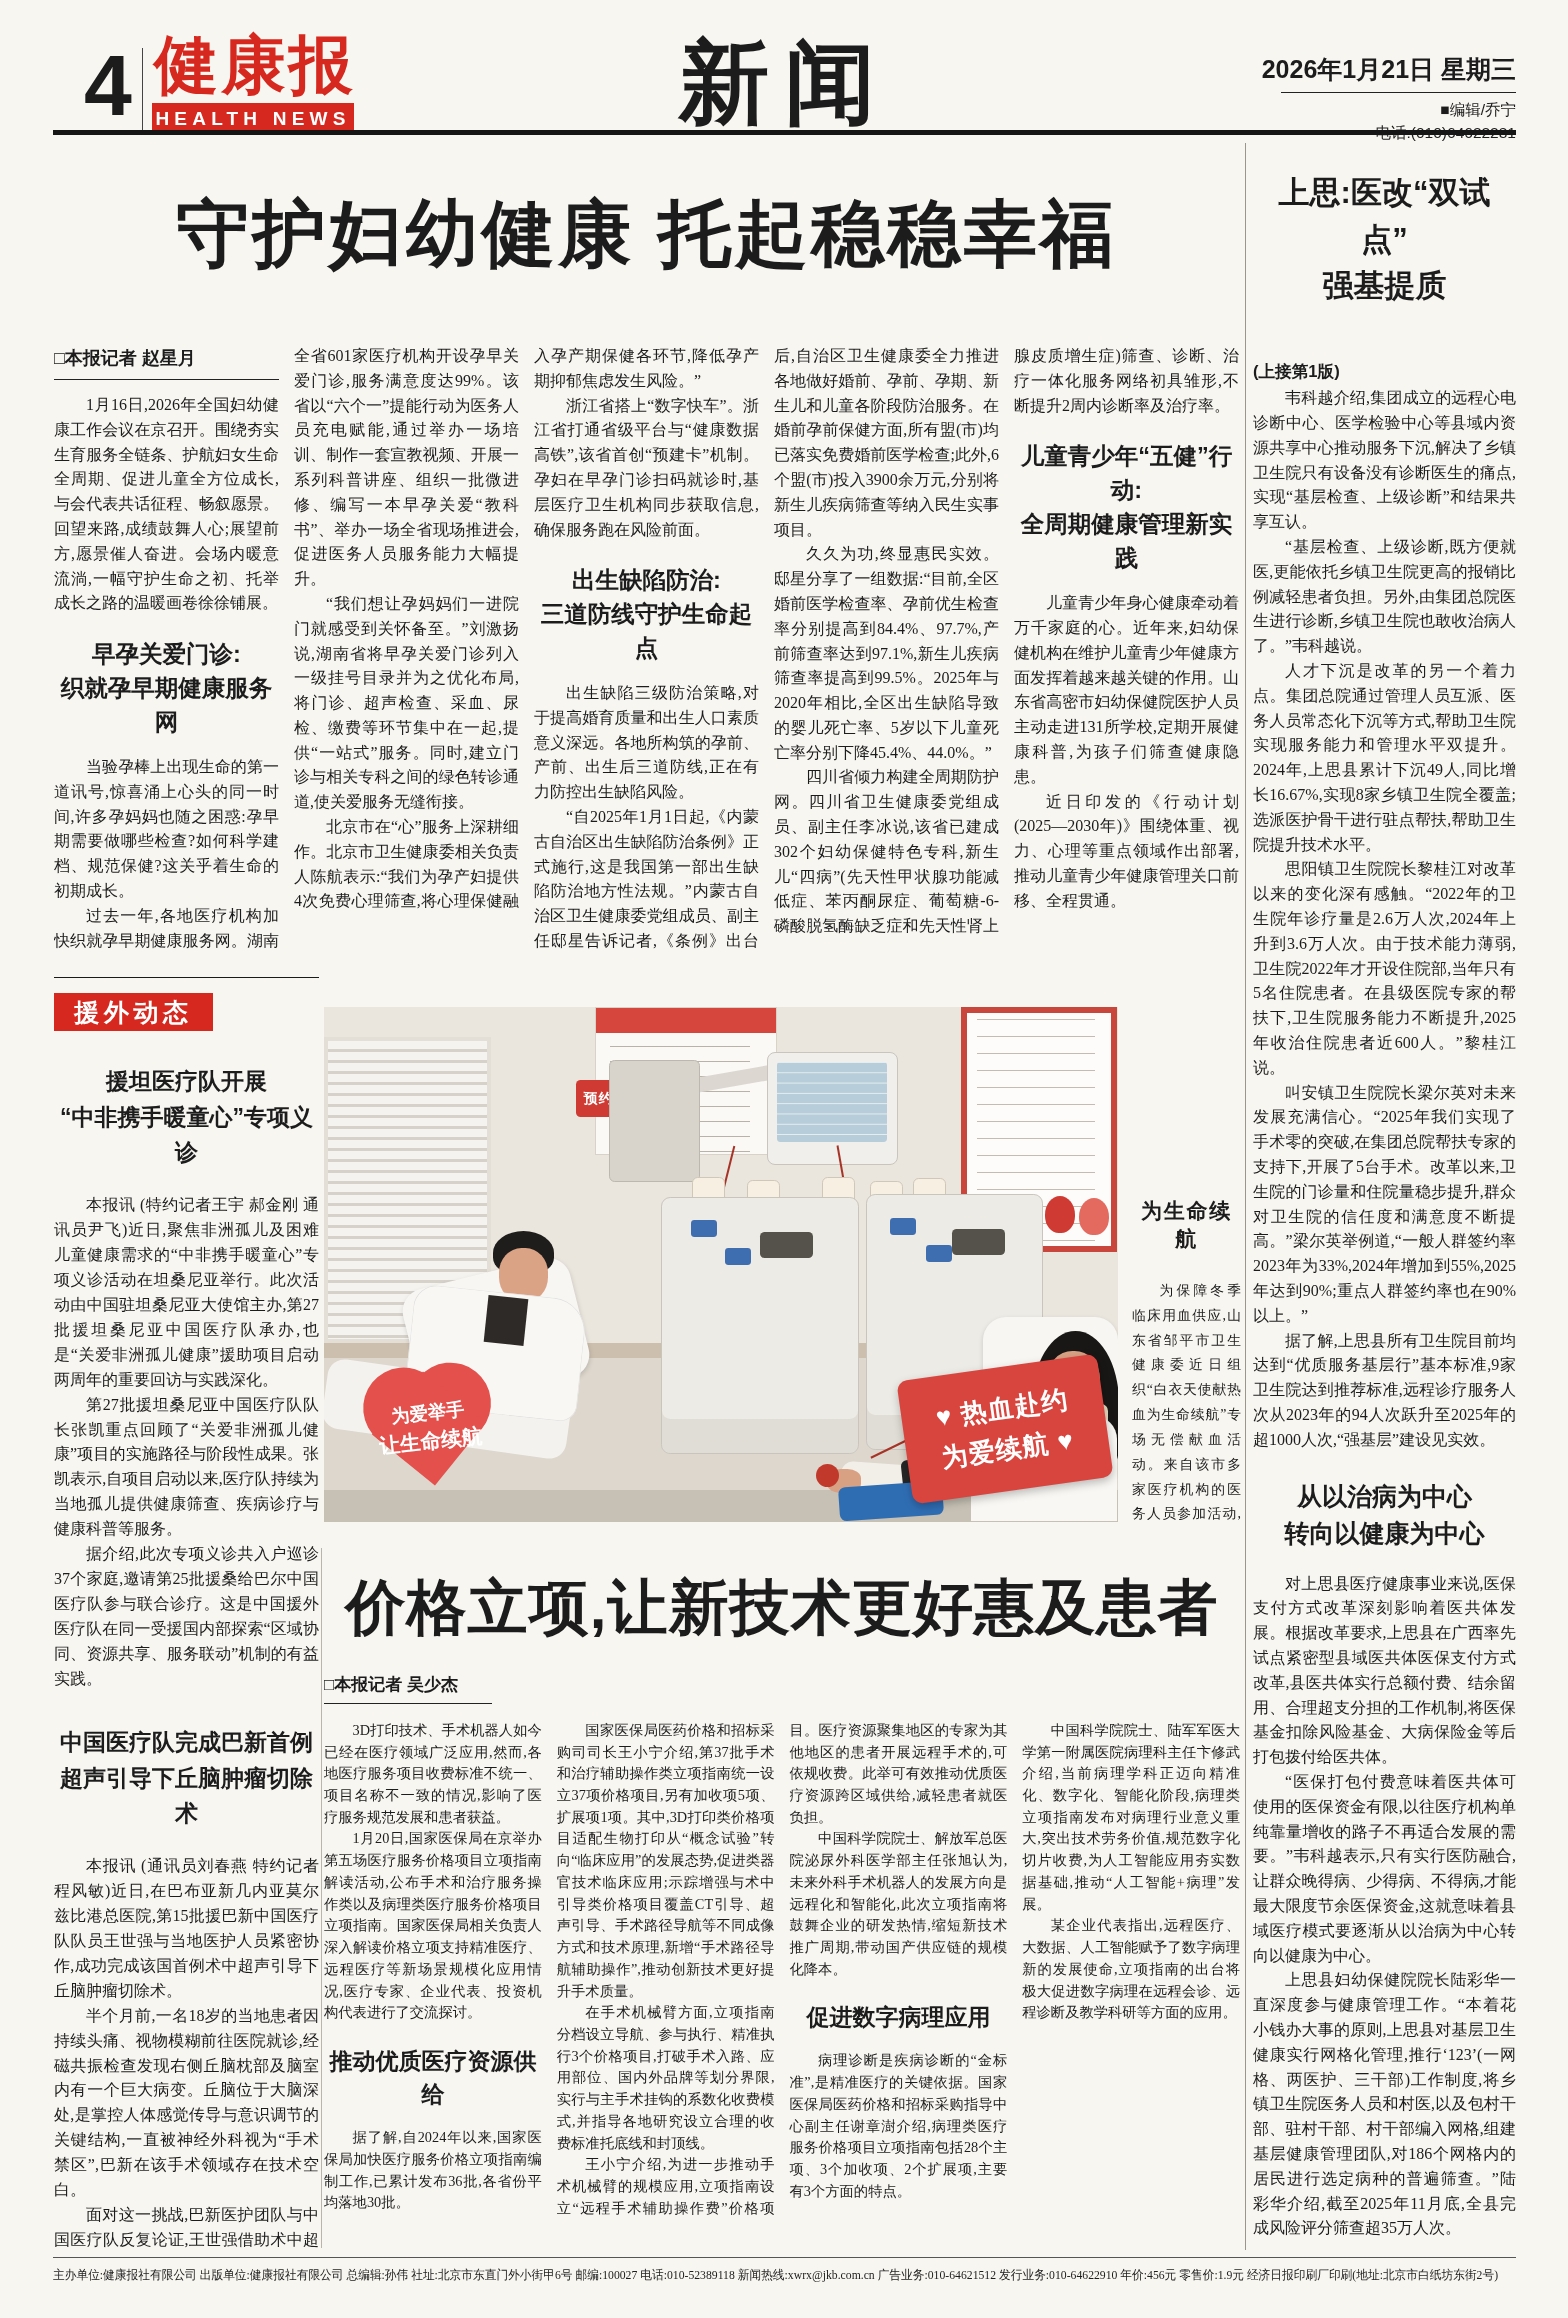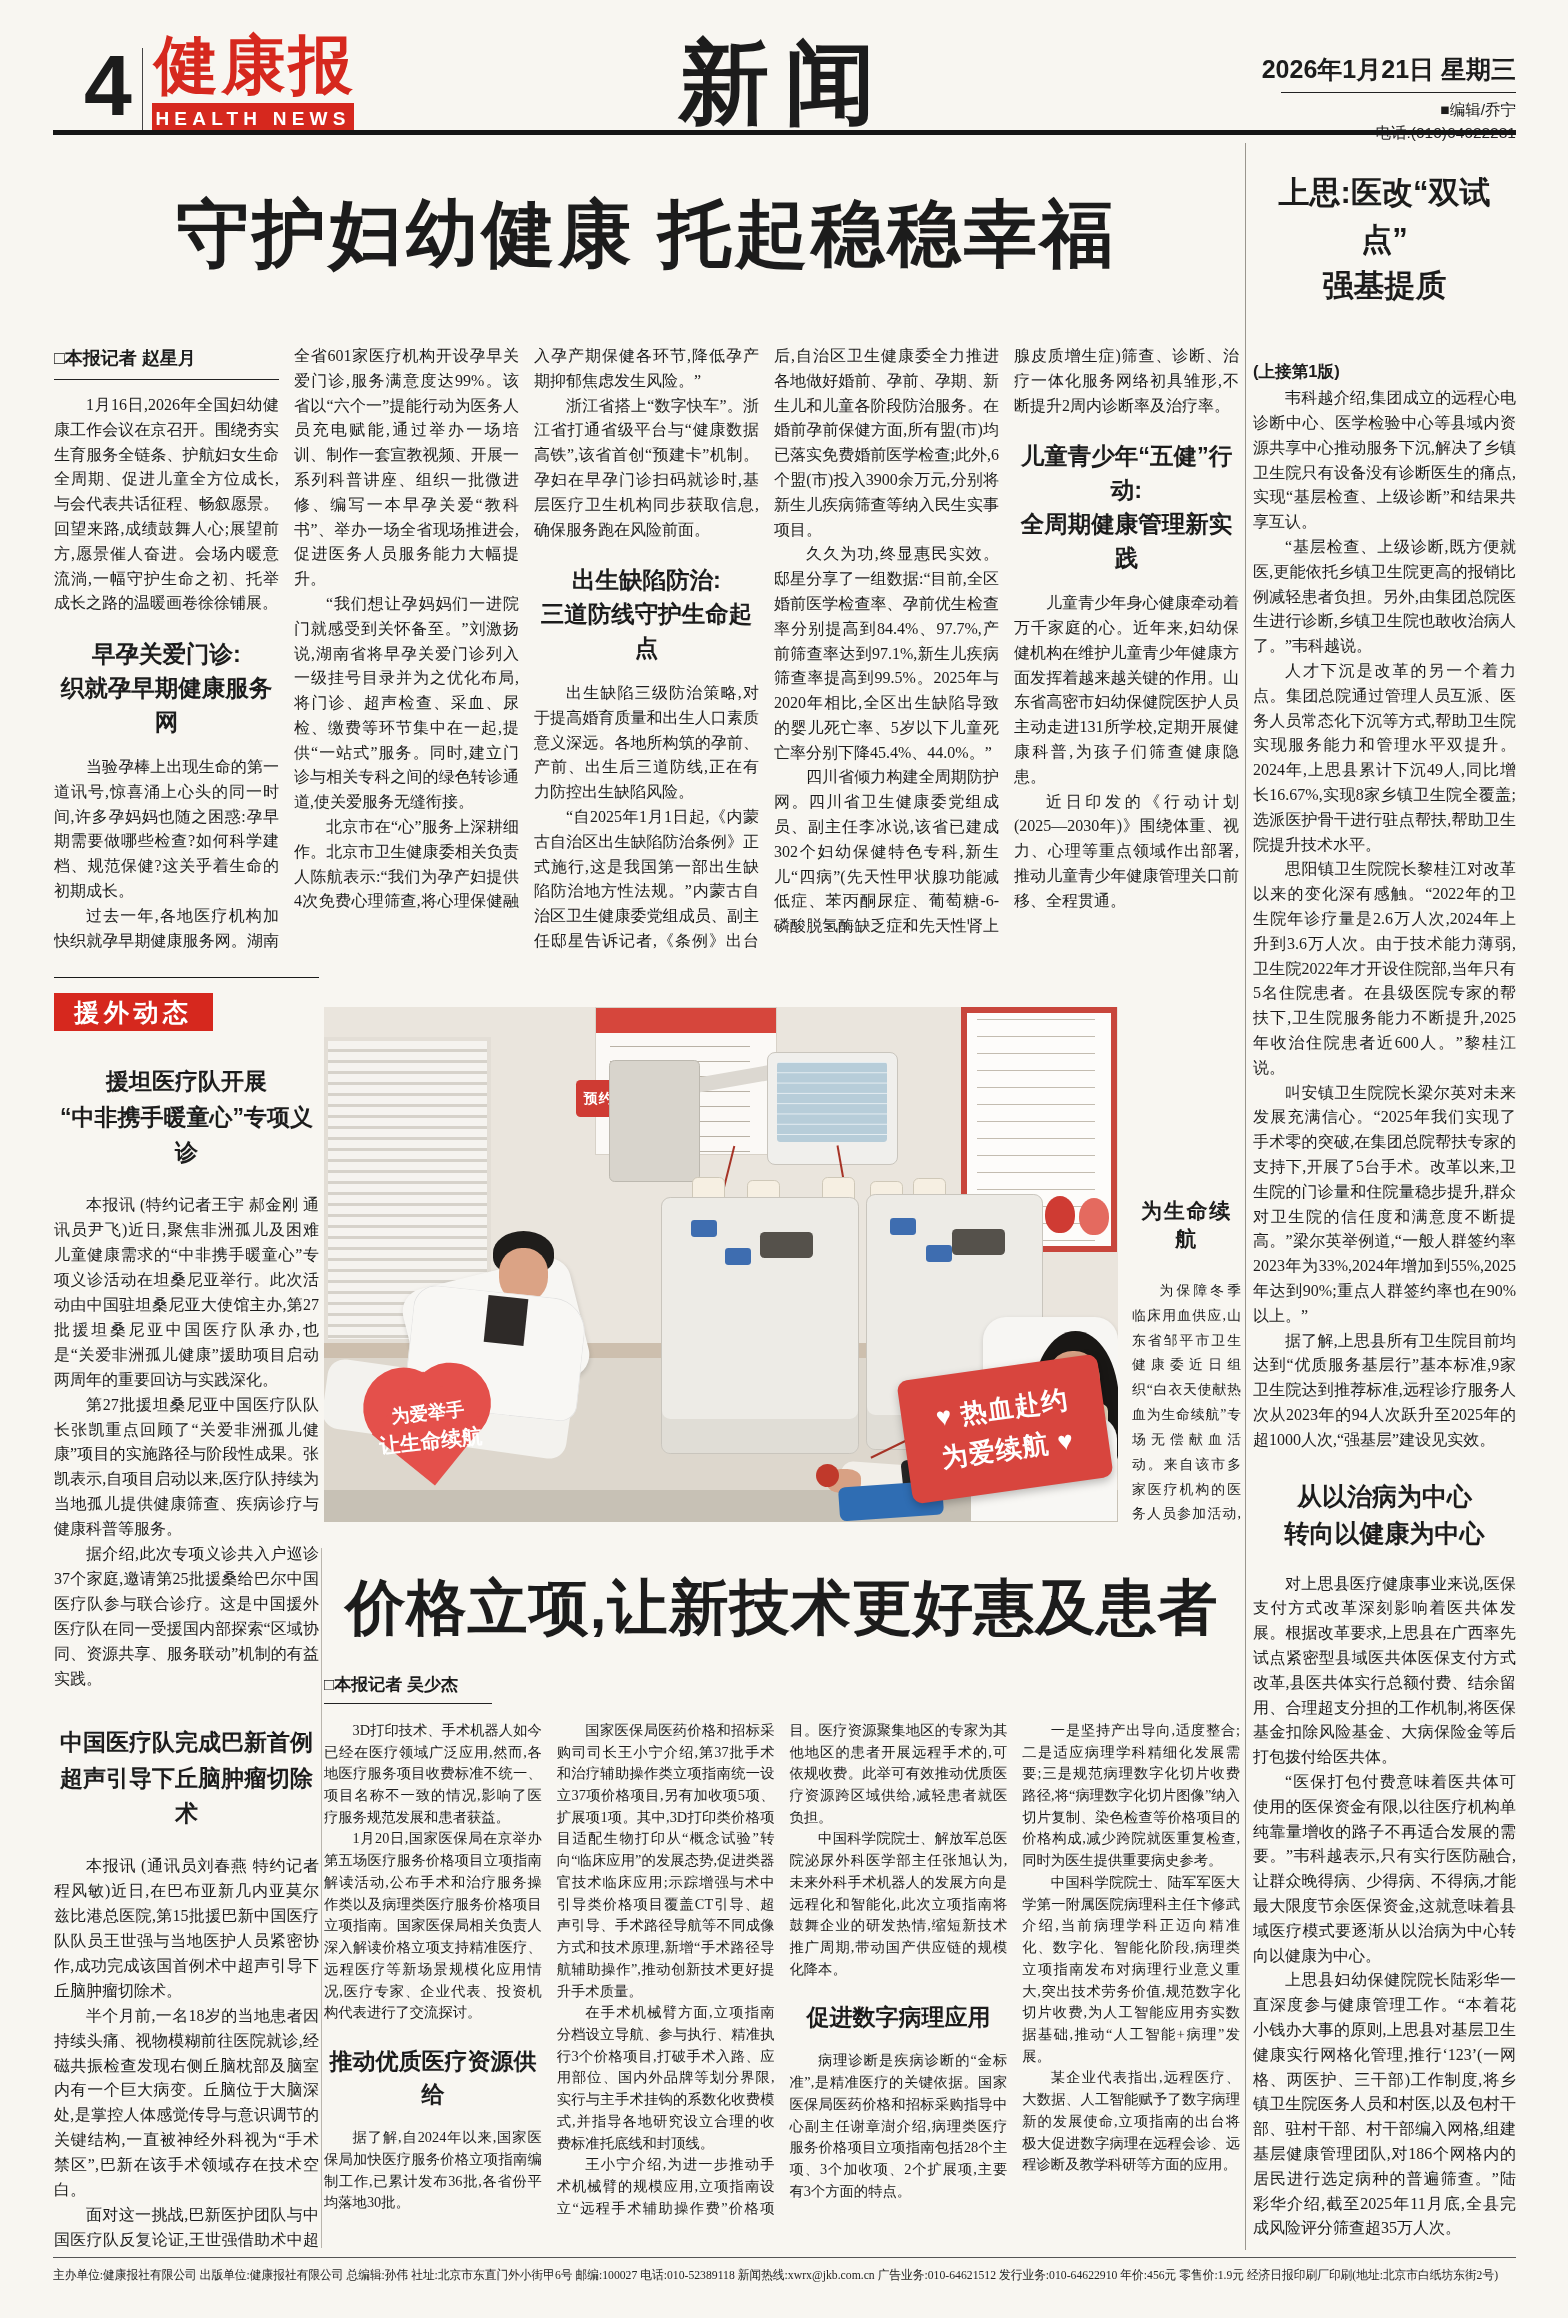--- a/index.html
+++ b/index.html
@@ -282,21 +282,20 @@
         <p class="body-p">3D打印技术、手术机器人如今已经在医疗领域广泛应用,然而,各地医疗服务项目收费标准不统一、项目名称不一致的情况,影响了医疗服务规范发展和患者获益。</p>
         <p class="body-p">1月20日,国家医保局在京举办第五场医疗服务价格项目立项指南解读活动,公布手术和治疗服务操作类以及病理类医疗服务价格项目立项指南。国家医保局相关负责人深入解读价格立项支持精准医疗、远程医疗等新场景规模化应用情况,医疗专家、企业代表、投资机构代表进行了交流探讨。</p>
         <h2 class="sub-head">推动优质医疗资源供给</h2>
         <p class="body-p">据了解,自2024年以来,国家医保局加快医疗服务价格立项指南编制工作,已累计发布36批,各省份平均落地30批。</p>
         <p class="body-p">国家医保局医药价格和招标采购司司长王小宁介绍,第37批手术和治疗辅助操作类立项指南统一设立37项价格项目,另有加收项5项、扩展项1项。其中,3D打印类价格项目适配生物打印从“概念试验”转向“临床应用”的发展态势,促进类器官技术临床应用;示踪增强与术中引导类价格项目覆盖CT引导、超声引导、手术路径导航等不同成像方式和技术原理,新增“手术路径导航辅助操作”,推动创新技术更好提升手术质量。</p>
         <p class="body-p">在手术机械臂方面,立项指南分档设立导航、参与执行、精准执行3个价格项目,打破手术入路、应用部位、国内外品牌等划分界限,实行与主手术挂钩的系数化收费模式,并指导各地研究设立合理的收费标准托底线和封顶线。</p>
         <p class="body-p">王小宁介绍,为进一步推动手术机械臂的规模应用,立项指南设立“远程手术辅助操作费”价格项目。医疗资源聚集地区的专家为其他地区的患者开展远程手术的,可依规收费。此举可有效推动优质医疗资源跨区域供给,减轻患者就医负担。</p>
         <p class="body-p">中国科学院院士、解放军总医院泌尿外科医学部主任张旭认为,未来外科手术机器人的发展方向是远程化和智能化,此次立项指南将鼓舞企业的研发热情,缩短新技术推广周期,带动国产供应链的规模化降本。</p>
         <h2 class="sub-head">促进数字病理应用</h2>
         <p class="body-p">病理诊断是疾病诊断的“金标准”,是精准医疗的关键依据。国家医保局医药价格和招标采购指导中心副主任谢章澍介绍,病理类医疗服务价格项目立项指南包括28个主项、3个加收项、2个扩展项,主要有3个方面的特点。</p>
-        <p class="body-p">一是坚持产出导向,适度整合;二是适应病理学科精细化发展需要;三是规范病理数字化切片收费路径,将“病理数字化切片图像”纳入切片复制、染色检查等价格项目的价格构成,减少跨院就医重复检查,同时为医生提供重要病史参考。</p>
         <p class="body-p">中国科学院院士、陆军军医大学第一附属医院病理科主任卞修武介绍,当前病理学科正迈向精准化、数字化、智能化阶段,病理类立项指南发布对病理行业意义重大,突出技术劳务价值,规范数字化切片收费,为人工智能应用夯实数据基础,推动“人工智能+病理”发展。</p>
         <p class="body-p">某企业代表指出,远程医疗、大数据、人工智能赋予了数字病理新的发展使命,立项指南的出台将极大促进数字病理在远程会诊、远程诊断及教学科研等方面的应用。</p>
       </div>
   </section>
 
   <section class="shangsi">
     <h2 class="shangsi-head">上思:医改“双试点”<br>强基提质</h2>
     <div class="flow flow-1s">
         <p class="lead-p">(上接第1版)</p>
         <p class="body-p">韦科越介绍,集团成立的远程心电诊断中心、医学检验中心等县域内资源共享中心推动服务下沉,解决了乡镇卫生院只有设备没有诊断医生的痛点,实现“基层检查、上级诊断”和结果共享互认。</p>

